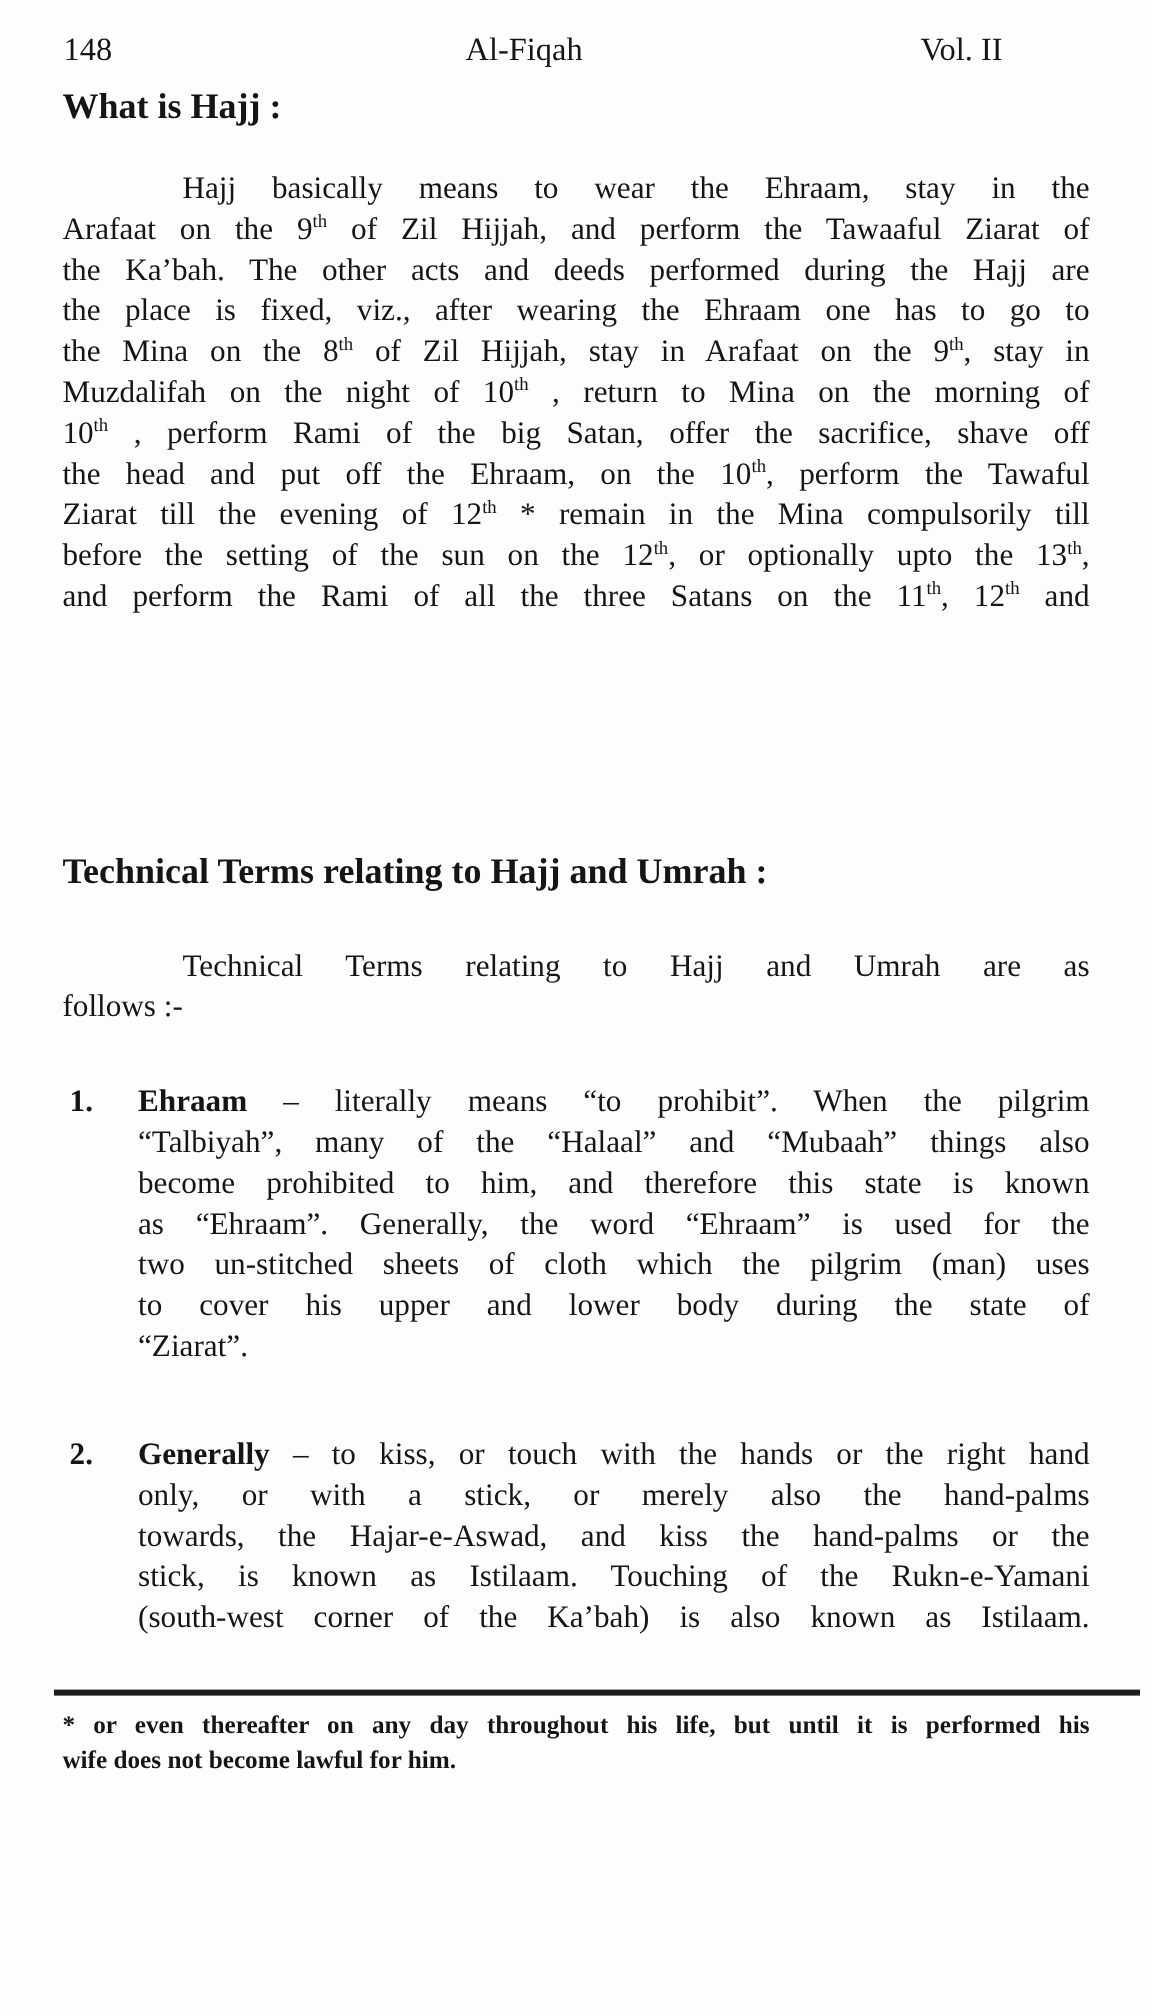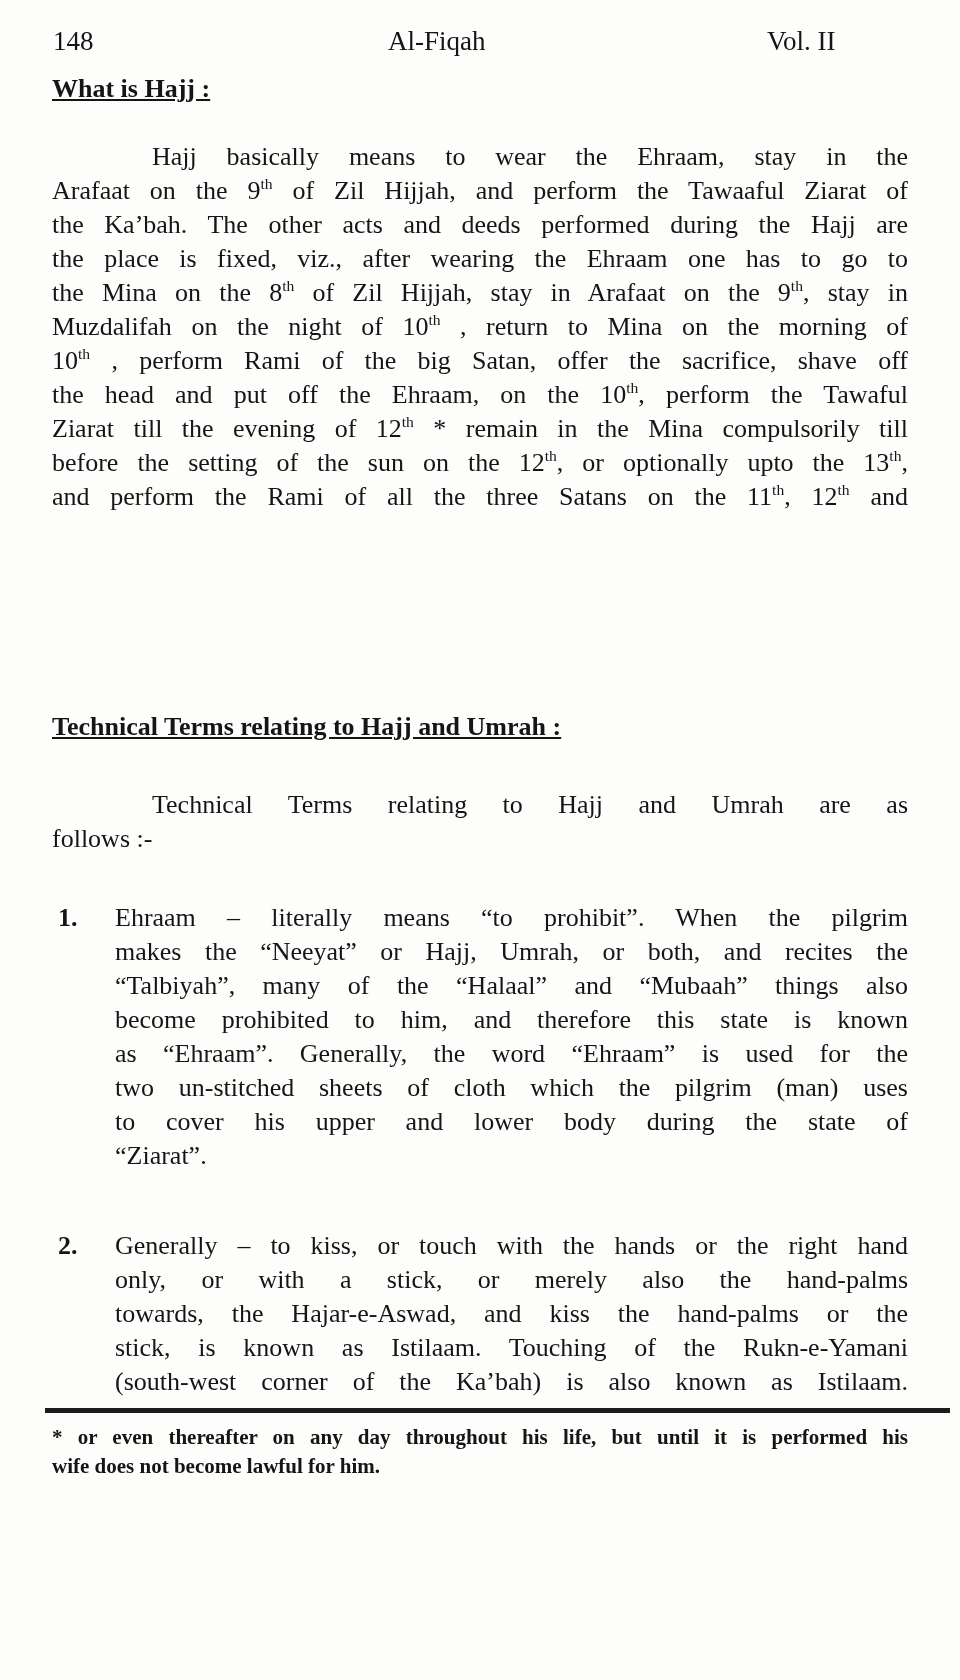--- a/index.html
+++ b/index.html
@@ -13,21 +13,21 @@
 
   
   .header { position: absolute; top: 4px; left: 0; width: 960px; height: 36px;
             font-size: 27px; line-height: 34px; margin-top: 20px; }
   .hdr-num   { position: absolute; left: 53px; }
   .hdr-title { position: absolute; left: 388px; }
   .hdr-vol   { position: absolute; left: 767px; }
 
   
   .heading { position: absolute; left: 52px; width: 856px;
-             font-size: 26px; font-weight: bold; line-height: 34px; text-decoration: underline; }
+             font-size: 30px; font-weight: bold; line-height: 34px; }
   .heading-1 { top: 72px; }
   .heading-2 { top: 710px; }
 
   
   .block { position: absolute; left: 52px; width: 856px; }
   .para-1 { top: 140px; }
   .para-2 { top: 788px; }
   .terms-list { top: 901px; }
 
   .line { font-size: 26px; line-height: 34px;
@@ -35,21 +35,21 @@
   .line.plain { text-align-last: left; }
   .para .line:first-child { text-indent: 100px; }
 
   sup { font-size: 0.60em; line-height: 0; vertical-align: super; }
 
   
   .term { position: relative; padding-left: 63px; box-sizing: border-box; width: 856px; }
   .term-2 { margin-top: 56px; }
   .term .num { position: absolute; left: 6px; top: 0;
                font-size: 26px; line-height: 34px; font-weight: bold; }
-  .term b { font-weight: normal; }
+  .term b { font-weight: bold; }
 
   
   .footnote-rule { position: absolute; top: 1408px; left: 45px; width: 905px;
                    height: 5px; background: #1c1c1c; }
   .footnote { position: absolute; top: 1423px; left: 52px; width: 856px; }
   .footnote .line { font-size: 21px; line-height: 29px; font-weight: bold; }
 </style>
 </head>
 <body>
 
@@ -82,21 +82,20 @@
   <div class="block para para-2">
       <div class="line"><span>Technical Terms relating to Hajj and Umrah are as</span></div>
       <div class="line plain"><span>follows :-</span></div>
     </div>
 
   <div class="block terms-list">
     <div class="term term-1">
       <span class="num">1.</span>
       <div class="term-body">
           <div class="line"><b>Ehraam</b><span> – literally means “to prohibit”. When the pilgrim</span></div>
-          <div class="line"><span>makes the “Neeyat” or Hajj, Umrah, or both, and recites the</span></div>
           <div class="line"><span>“Talbiyah”, many of the “Halaal” and “Mubaah” things also</span></div>
           <div class="line"><span>become prohibited to him, and therefore this state is known</span></div>
           <div class="line"><span>as “Ehraam”. Generally, the word “Ehraam” is used for the</span></div>
           <div class="line"><span>two un-stitched sheets of cloth which the pilgrim (man) uses</span></div>
           <div class="line"><span>to cover his upper and lower body during the state of</span></div>
           <div class="line plain"><span>“Ziarat”.</span></div>
         </div>
     </div>
     <div class="term term-2">
       <span class="num">2.</span>

